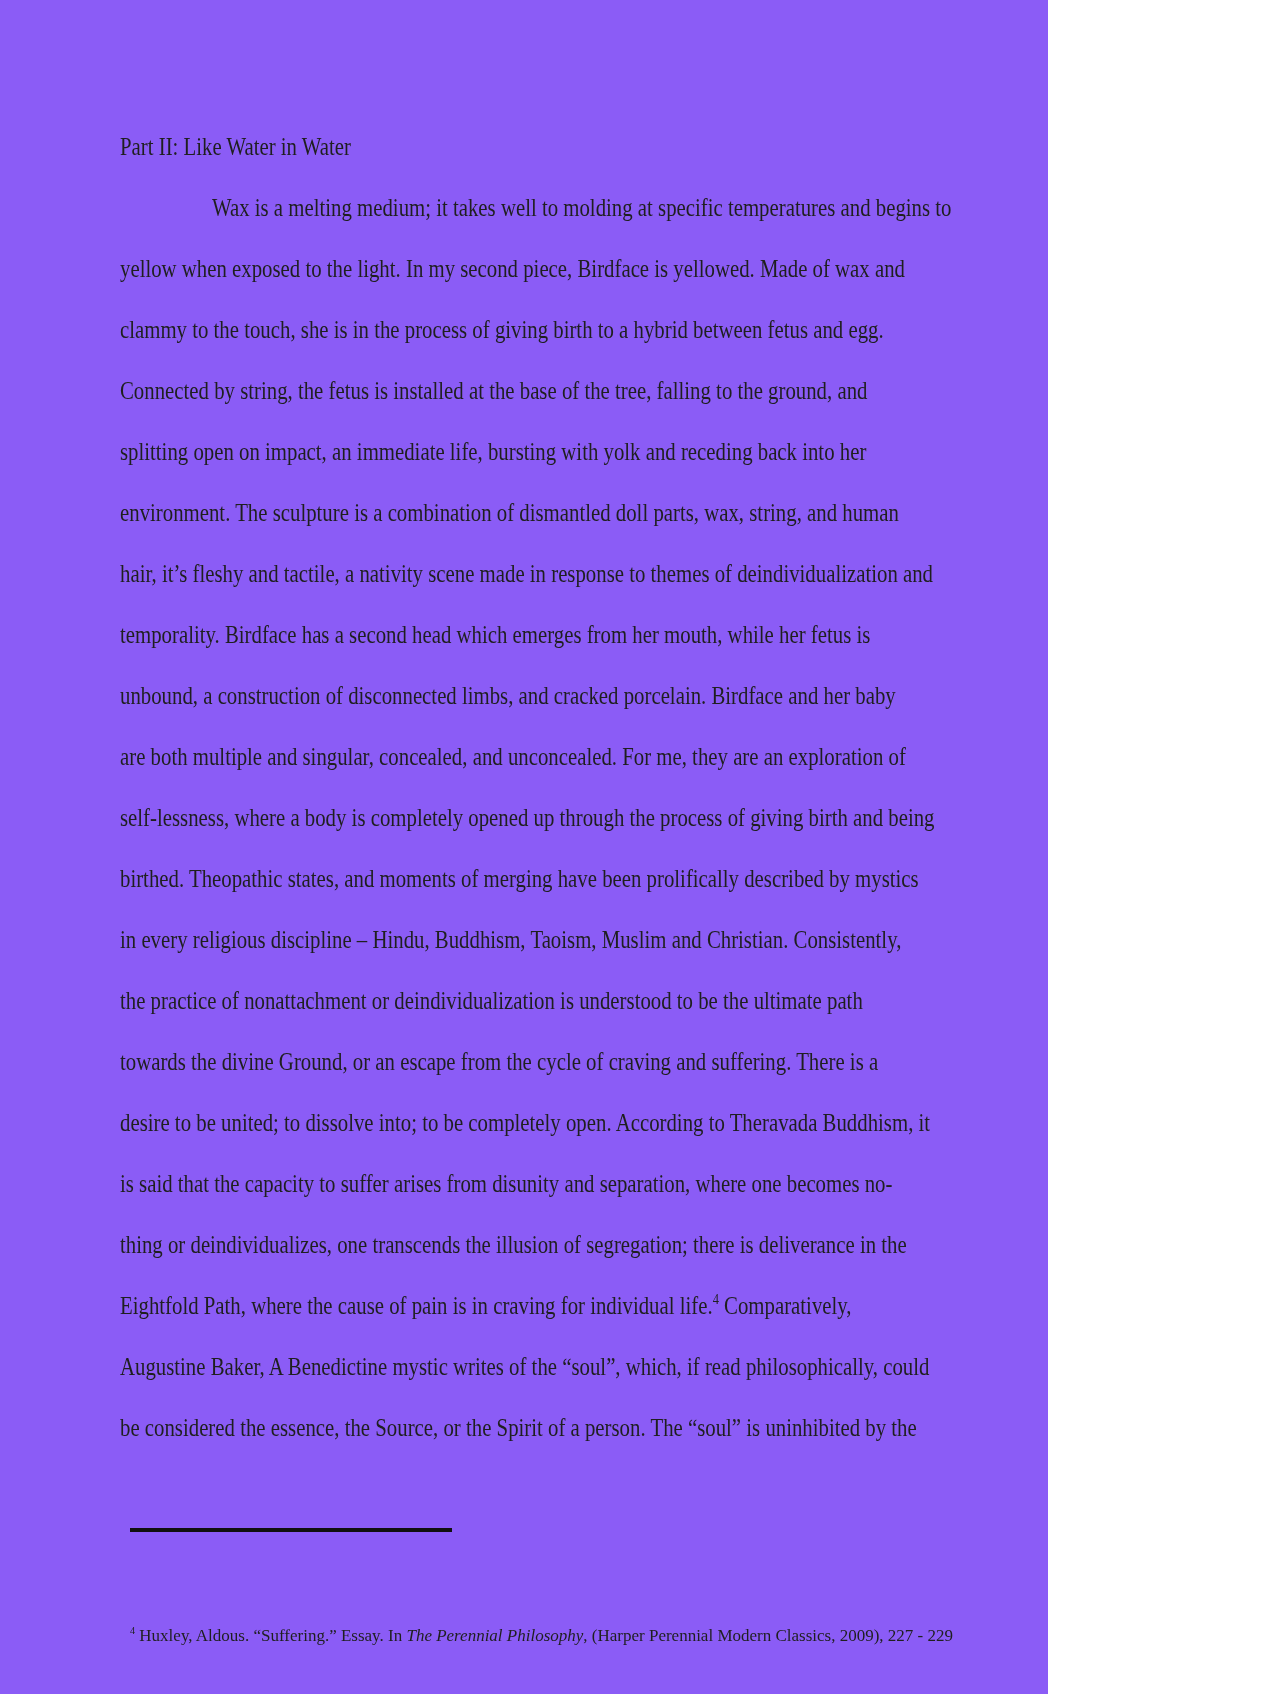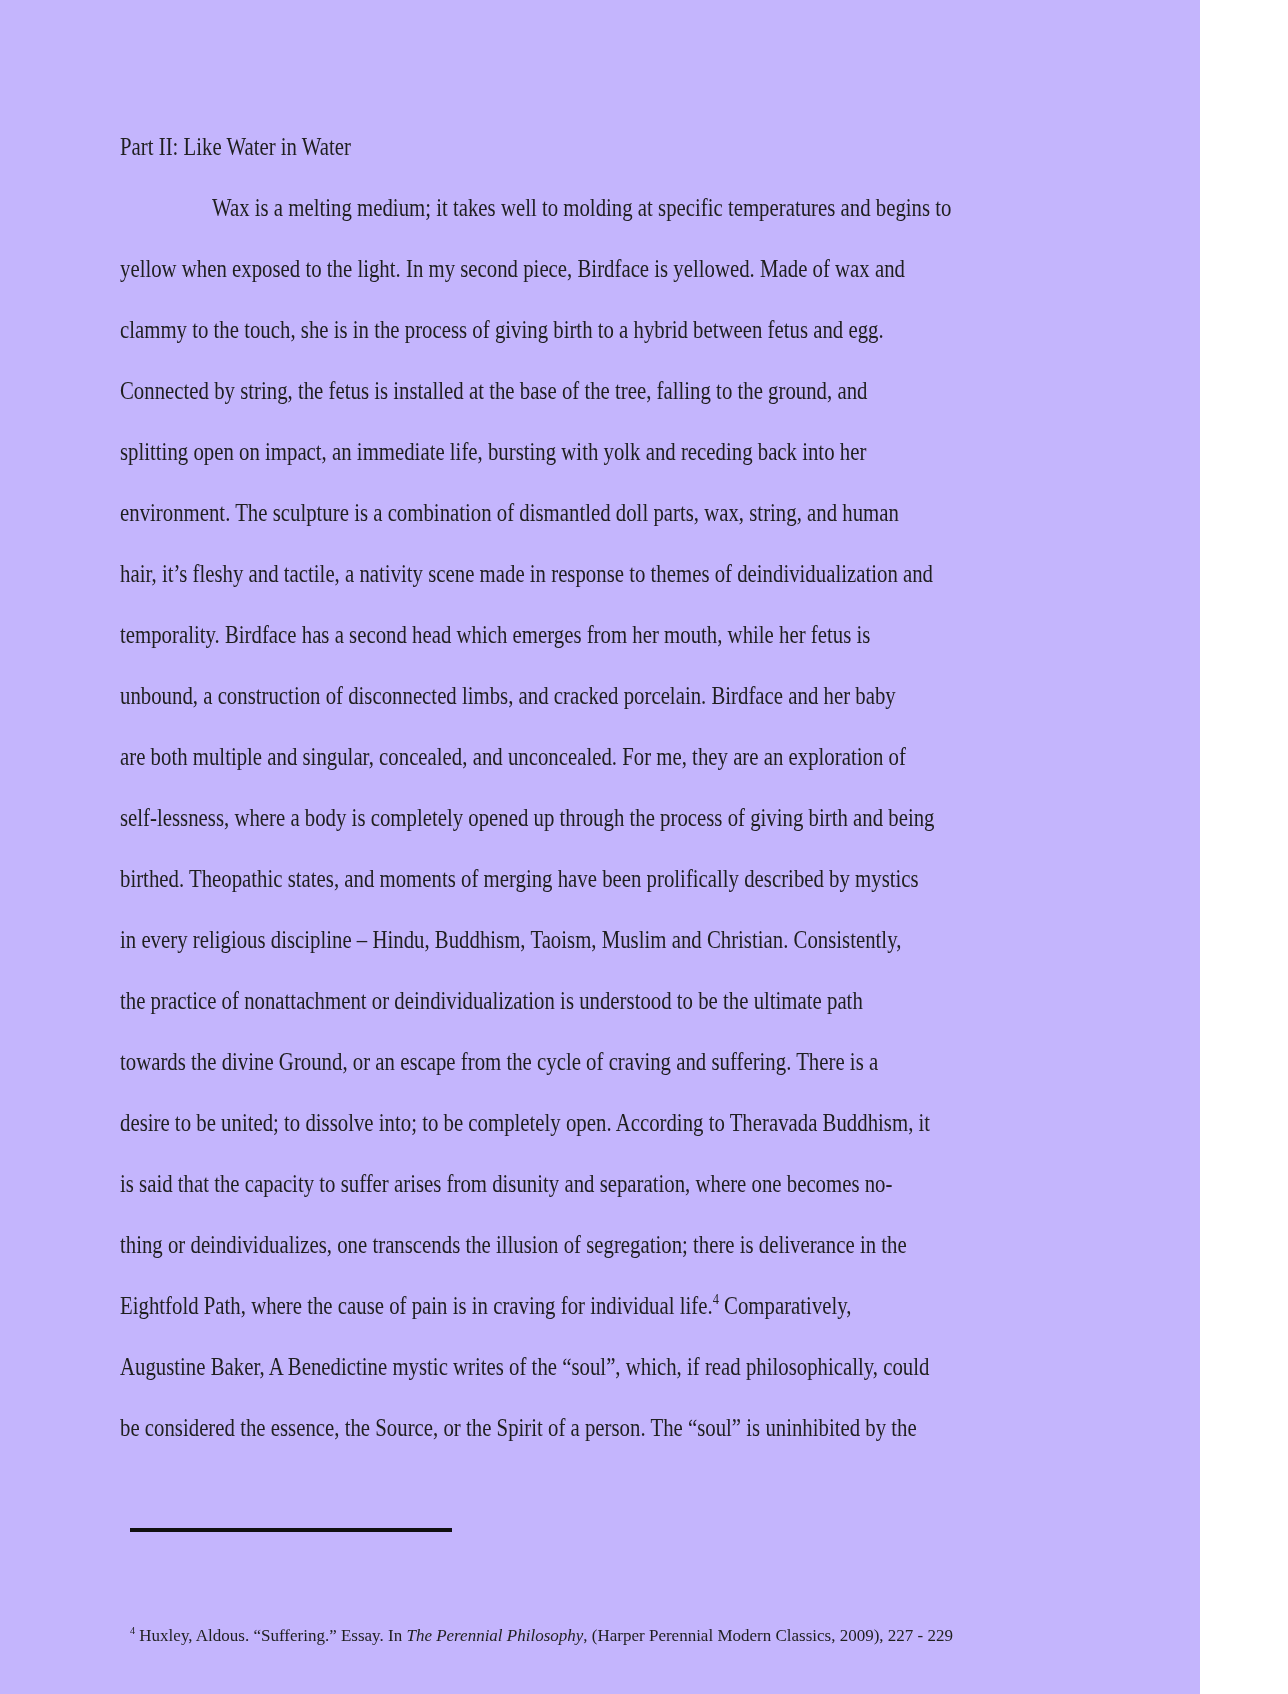--- a/index.html
+++ b/index.html
@@ -4,23 +4,23 @@
 <style>
   html, body { margin: 0; padding: 0; }
   body {
     width: 1288px;
     height: 1694px;
     background: #ffffff;
     font-family: "Liberation Serif", "DejaVu Serif", serif;
   }
   .page {
     position: relative;
-    width: 1200px;
+    width: 1048px;
     height: 1694px;
-    background: #c4b5fd;
+    background: #8b5cf6;
     overflow: hidden;
   }
   .content {
     position: absolute;
     left: 120px;
     top: 116px;
     width: 962px;
   }
   .scale-wrap {
     width: 1202px;

